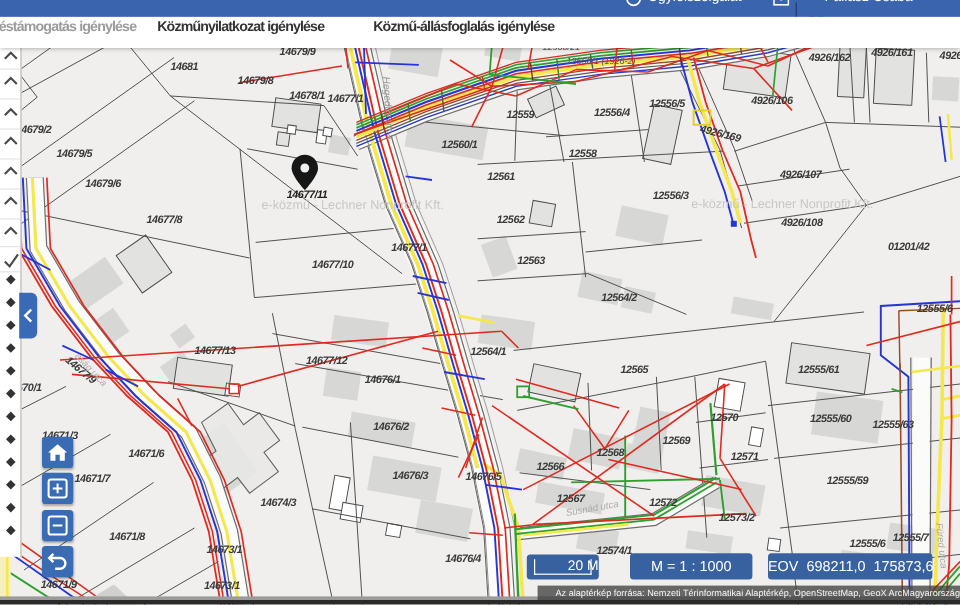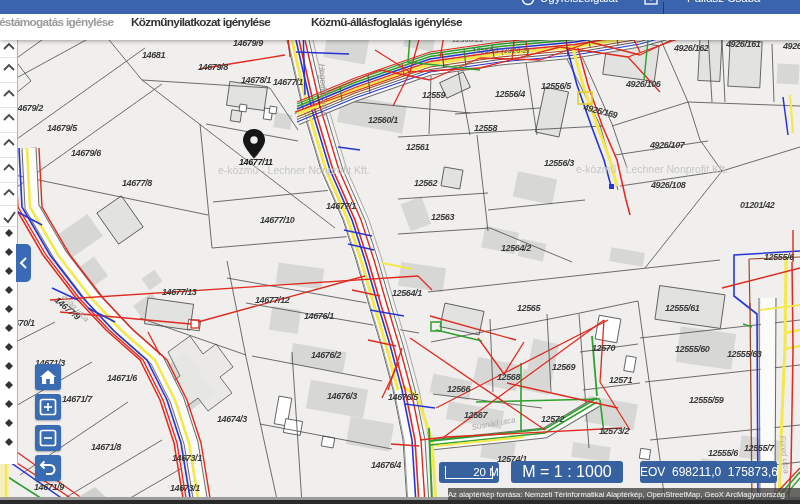--- a/index.html
+++ b/index.html
@@ -5,21 +5,21 @@
 html,body { width:800px; height:504px; overflow:hidden; font-family:"Liberation Sans", sans-serif; }
 .abs { position:absolute; }
 #page { position:relative; width:800px; height:504px; background:#f0efed; overflow:hidden; }
 #header { left:0; top:0; width:800px; height:14px; background:#3a64ae; z-index:30; overflow:hidden; color:#fff; }
 #menu { left:0; top:14px; width:800px; height:26px; background:#ffffff; z-index:25; box-shadow:0 1px 4px rgba(0,0,0,0.35); font-size:11.8px; font-weight:bold; letter-spacing:-0.7px; color:#333; }
 .mi { position:absolute; top:1px; white-space:nowrap; }
 #lpanel { left:0; top:40px; width:18px; height:424px; background:#fff; border-right:1px solid #b5b5b5; z-index:20; }
 .sep { position:absolute; left:0; width:17px; height:1px; background:#e4e4e4; }
 .btn { position:absolute; left:35px; width:26px; height:26px; background:#3a6cb4; border-radius:3px; z-index:20; box-shadow:0 1px 2px rgba(0,0,0,0.3); }
 .sbox { position:absolute; background:#38619f; border-radius:3px; z-index:20; color:#fff; text-align:center; }
-#attr { left:448px; top:488px; width:352px; height:13px; background:rgba(64,64,64,0.78); z-index:22; color:#f5f5f5; font-size:7.6px; text-align:left; line-height:13px; white-space:nowrap; }
+#attr { left:448px; top:488px; width:352px; height:13px; background:rgba(64,64,64,0.78); z-index:22; color:#f5f5f5; font-size:7.6px; text-align:right; line-height:13px; white-space:nowrap; }
 </style></head>
 <body>
 <div id="page">
 <svg class="abs" style="left:0;top:0;z-index:1" width="800" height="504" viewBox="0 0 800 504">
 <rect width="800" height="504" fill="#f0efed"></rect>
 <rect x="228.0" y="84.0" width="38" height="24" fill="#e2e2e0" stroke="#4a4a4a" stroke-width="0.8" transform="rotate(8 247 96)"></rect>
 <rect x="231.0" y="110.5" width="10" height="11" fill="#e2e2e0" stroke="#4a4a4a" stroke-width="0.8" transform="rotate(8 236 116)"></rect>
 <rect x="264.0" y="108.5" width="8" height="11" fill="#ffffff" stroke="#4a4a4a" stroke-width="0.8" transform="rotate(8 268 114)"></rect>
 <rect x="239.5" y="104.5" width="7" height="7" fill="#ffffff" stroke="#4a4a4a" stroke-width="0.8" transform="rotate(8 243 108)"></rect>
 <rect x="57.0" y="223.5" width="42" height="27" fill="#d7d7d5" transform="rotate(-35 78 237)"></rect>
@@ -442,20 +442,20 @@
 <div class="btn" style="top:455px">
   <svg width="26" height="26" viewBox="0 0 26 26">
         <path d="M9.5,6.5 L6,10 L9.5,13.5 M6,10 L15,10 A4.5,4.5 0 0 1 15,19 L11,19" fill="none" stroke="#fff" stroke-width="2"></path>
       </svg>
 </div>
 
 <div class="sbox" style="left:439px;top:462px;width:60px;height:21px;font-size:11.5px;line-height:20px;padding-left:34px;">
   <div class="abs" style="left:6px;top:4px;width:48px;height:13px;border-left:1.5px solid #fff;border-right:1.5px solid #fff;border-bottom:1.5px solid #fff;"></div>
   20 M
 </div>
-<div class="sbox" style="left:511px;top:461px;width:112px;height:22px;font-size:16px;line-height:22px;">M = 1 : 1000</div>
+<div class="sbox" style="left:525px;top:461px;width:102px;height:22px;font-size:12px;line-height:22px;">M = 1 : 1000</div>
 <div class="sbox" style="left:640px;top:461px;width:137px;height:22px;font-size:12px;line-height:22px;">EOV&nbsp;&nbsp;698211,0&nbsp;&nbsp;175873,6</div>
 
 <div class="abs" style="left:0;top:497px;width:800px;height:3px;background:#9b9b9b;z-index:21;"></div>
 <div class="abs" style="left:0;top:500px;width:800px;height:4px;background:#2a2a2a;z-index:23;"></div>
 <div class="abs" id="attr">Az alaptérkép forrása: Nemzeti Térinformatikai Alaptérkép, OpenStreetMap, GeoX ArcMagyarország</div>
 
 </div>
 
 </body></html>

